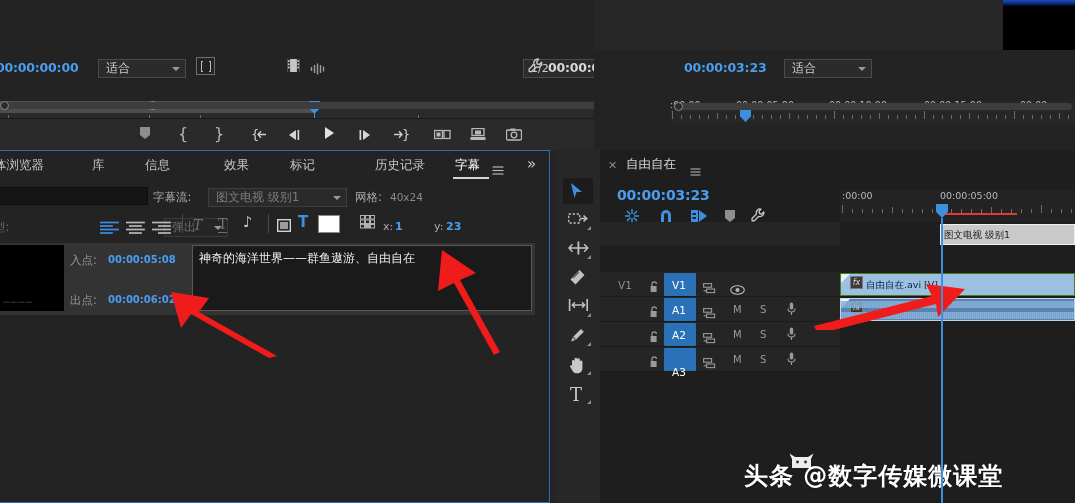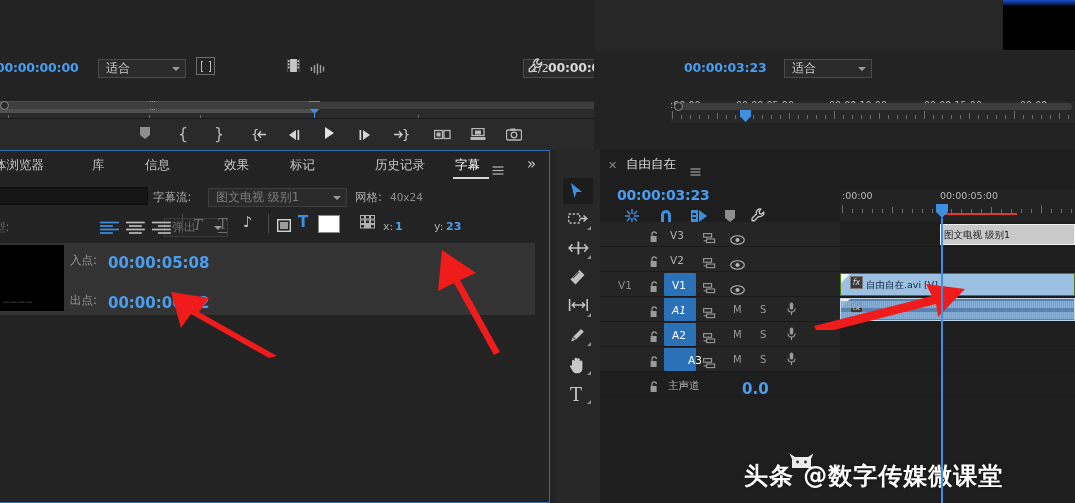--- a/index.html
+++ b/index.html
@@ -57,21 +57,21 @@
   #cap-panel { left:0; top:150px; width:550px; height:353px;
                background:#232323; border:1px solid #2f6fb5; border-left:none; }
   .tabrow { position:absolute; left:0; top:0; width:548px; height:28px; background:#232323; }
   .tab { position:absolute; top:6px; font-size:12.5px; color:#c4c4c4; white-space:nowrap; }
   .tab.active { color:#ffffff; }
   .tabunder { position:absolute; height:2px; background:#d6d6d6; top:26px; }
 
   .fieldbox { background:#151515; border:1px solid #0d0d0d; }
   .lbl { font-size:11.5px; color:#a9a9a9; white-space:nowrap; }
   .lbl-dim { font-size:11.5px; color:#6e6e6e; white-space:nowrap; }
-  .val-blue { font-size:15px; color:#4a9ef0; font-weight:600; white-space:nowrap; }
+  .val-blue { font-size:10px; color:#4a9ef0; font-weight:600; white-space:nowrap; }
   .val-dim { font-size:11px; color:#8c8c8c; white-space:nowrap; }
 
   
   #tools { left:556px; top:150px; width:44px; height:353px; background:#272727; }
   .tool { position:absolute; left:7px; width:30px; height:26px; }
   .tool.on { background:#1c1c1c; border-radius:2px; }
   .tool svg { position:absolute; left:5px; top:4px; }
   .tcorner { position:absolute; right:2px; bottom:3px; width:0; height:0;
      border-left:4px solid transparent; border-bottom:4px solid #8e8e8e; }
 
@@ -449,20 +449,23 @@
 
     
     <div class="abs" style="left:-2px;top:92px;width:537px;height:72px;background:#333333;">
       <div class="abs" style="left:2px;top:2px;width:64px;height:66px;background:#000000;">
         <div class="abs" style="left:3px;bottom:5px;color:#c7c7c7;font-size:7px;letter-spacing:0.5px;opacity:.55;">————</div>
       </div>
       <div class="abs lbl" style="left:72px;top:10px;color:#9b9b9b;">入点:</div>
       <div class="abs val-blue" style="left:110px;top:11px;">00:00:05:08</div>
       <div class="abs lbl" style="left:72px;top:50px;color:#9b9b9b;">出点:</div>
       <div class="abs val-blue" style="left:110px;top:51px;">00:00:06:02</div>
+      <div class="abs" style="left:194px;top:2px;width:340px;height:66px;background:#1a1a1a;border:1px solid #5a5a5a;">
+        <div class="abs" style="left:6px;top:4px;color:#ededed;font-size:12px;white-space:nowrap;">神奇的海洋世界——群鱼遨游、自由自在</div>
+      </div>
     </div>
   </div>
 
   <div class="abs" id="tools">
     <div class="tool on" style="top:28px;">
       <svg width="19" height="19" viewBox="0 0 19 19">
           <path d="M3 1l11 9h-5.5l-2 6z" fill="#3f8fe0"></path>
         </svg>
     </div>
     <div class="tool" style="top:57px;">
@@ -594,78 +597,27 @@
           <div class="tick" style="left:221px;height:4px;"></div>
         <div class="tick" style="left:231px;height:4px;"></div>
       </div>
       <div class="abs" style="left:101px;top:23px;width:76px;height:2px;background:#e03a2f;"></div>
       <div class="phead" style="left:96px;top:14px;width:12px;height:14px;"></div>
     </div>
 
     <div class="abs" style="left:341px;top:68px;width:1.5px;height:400px;background:#3f8fe0;z-index:40;"></div>
 
     <div class="trow" style="top:72px;height:25px;">
-      <div class="thead">
-        <div class="abs" style="left:50px;top:6px;">
-          <svg width="9" height="12" viewBox="0 0 9 12">
-              <path d="M2 5V3a2.2 2.2 0 0 1 4.4 0" fill="none" stroke="#9a9a9a" stroke-width="1.2"></path>
-              <rect x="0.6" y="5" width="6" height="6" fill="#9a9a9a"></rect>
-            </svg>
-        </div>
-        <div class="tname" style="left:70px;top:7px;">V3</div>
-        <div class="abs" style="left:103px;top:7px;">
-          <svg width="13" height="11" viewBox="0 0 13 11">
-              <g fill="none" stroke="#9a9a9a" stroke-width="1.1">
-            <rect x="0.6" y="0.6" width="8" height="3.6"></rect>
-                <rect x="3.6" y="6" width="8" height="3.6"></rect>
-            <line x1="0.6" y1="7.8" x2="3.6" y2="7.8"></line>
-              </g>
-            </svg>
-        </div>
-        <div class="abs" style="left:130px;top:8px;">
-          <svg width="15" height="10" viewBox="0 0 15 10">
-              <ellipse cx="7.5" cy="5" rx="6.8" ry="4.2" fill="none" stroke="#b5b5b5" stroke-width="1.1"></ellipse>
-              <circle cx="7.5" cy="5" r="2.1" fill="#b5b5b5"></circle>
-            </svg>
-        </div>
-      </div>
       <div class="tlane">
         <div class="clip-v" style="left:100px;top:2px;width:135px;height:21px;">
           <span style="position:absolute;left:3px;top:4px;">图文电视 级别1</span>
         </div>
       </div>
     </div>
 
-    <div class="trow" style="top:97px;height:25px;">
-      <div class="thead">
-        <div class="abs" style="left:50px;top:6px;">
-          <svg width="9" height="12" viewBox="0 0 9 12">
-              <path d="M2 5V3a2.2 2.2 0 0 1 4.4 0" fill="none" stroke="#9a9a9a" stroke-width="1.2"></path>
-              <rect x="0.6" y="5" width="6" height="6" fill="#9a9a9a"></rect>
-            </svg>
-        </div>
-        <div class="tname" style="left:70px;top:7px;">V2</div>
-        <div class="abs" style="left:103px;top:7px;">
-          <svg width="13" height="11" viewBox="0 0 13 11">
-              <g fill="none" stroke="#9a9a9a" stroke-width="1.1">
-            <rect x="0.6" y="0.6" width="8" height="3.6"></rect>
-                <rect x="3.6" y="6" width="8" height="3.6"></rect>
-            <line x1="0.6" y1="7.8" x2="3.6" y2="7.8"></line>
-              </g>
-            </svg>
-        </div>
-        <div class="abs" style="left:130px;top:8px;">
-          <svg width="15" height="10" viewBox="0 0 15 10">
-              <ellipse cx="7.5" cy="5" rx="6.8" ry="4.2" fill="none" stroke="#b5b5b5" stroke-width="1.1"></ellipse>
-              <circle cx="7.5" cy="5" r="2.1" fill="#b5b5b5"></circle>
-            </svg>
-        </div>
-      </div>
-      <div class="tlane"></div>
-    </div>
 
     <div class="trow" style="top:122px;height:25px;">
       <div class="thead">
         <div class="tname" style="left:18px;top:7px;color:#8e8e8e;">V1</div>
         <div class="abs" style="left:50px;top:6px;">
           <svg width="9" height="12" viewBox="0 0 9 12">
               <path d="M2 5V3a2.2 2.2 0 0 1 4.4 0" fill="none" stroke="#9a9a9a" stroke-width="1.2"></path>
               <rect x="0.6" y="5" width="6" height="6" fill="#9a9a9a"></rect>
             </svg>
         </div>
@@ -700,21 +652,21 @@
 
     <div class="trow" style="top:147px;height:25px;">
       <div class="thead">
         <div class="abs" style="left:50px;top:6px;">
           <svg width="9" height="12" viewBox="0 0 9 12">
               <path d="M2 5V3a2.2 2.2 0 0 1 4.4 0" fill="none" stroke="#9a9a9a" stroke-width="1.2"></path>
               <rect x="0.6" y="5" width="6" height="6" fill="#9a9a9a"></rect>
             </svg>
         </div>
         <div class="tsel" style="left:64px;top:1px;width:32px;height:23px;"></div>
-        <div class="tname" style="left:72px;top:7px;color:#ffffff;z-index:2;font-style:italic;">A1</div>
+        <div class="tname" style="left:72px;top:7px;color:#ffffff;z-index:2;">A1</div>
         <div class="abs" style="left:103px;top:7px;">
           <svg width="13" height="11" viewBox="0 0 13 11">
               <g fill="none" stroke="#9a9a9a" stroke-width="1.1">
             <rect x="0.6" y="0.6" width="8" height="3.6"></rect>
                 <rect x="3.6" y="6" width="8" height="3.6"></rect>
             <line x1="0.6" y1="7.8" x2="3.6" y2="7.8"></line>
               </g>
             </svg>
         </div>
         <div class="tbtn" style="left:133px;top:7px;">M</div>
@@ -773,21 +725,21 @@
 
     <div class="trow" style="top:197px;height:25px;">
       <div class="thead">
         <div class="abs" style="left:50px;top:6px;">
           <svg width="9" height="12" viewBox="0 0 9 12">
               <path d="M2 5V3a2.2 2.2 0 0 1 4.4 0" fill="none" stroke="#9a9a9a" stroke-width="1.2"></path>
               <rect x="0.6" y="5" width="6" height="6" fill="#9a9a9a"></rect>
             </svg>
         </div>
         <div class="tsel" style="left:64px;top:1px;width:32px;height:23px;"></div>
-        <div class="tname" style="left:72px;top:7px;color:#ffffff;z-index:2;margin-left:16px;">A3</div>
+        <div class="tname" style="left:72px;top:19px;color:#ffffff;z-index:2;">A3</div>
         <div class="abs" style="left:103px;top:7px;">
           <svg width="13" height="11" viewBox="0 0 13 11">
               <g fill="none" stroke="#9a9a9a" stroke-width="1.1">
             <rect x="0.6" y="0.6" width="8" height="3.6"></rect>
                 <rect x="3.6" y="6" width="8" height="3.6"></rect>
             <line x1="0.6" y1="7.8" x2="3.6" y2="7.8"></line>
               </g>
             </svg>
         </div>
         <div class="tbtn" style="left:133px;top:7px;">M</div>
@@ -797,30 +749,20 @@
               <rect x="2.8" y="0.6" width="3.4" height="7" rx="1.7" fill="#9a9a9a"></rect>
           <path d="M1 6.5a3.5 3.5 0 0 0 7 0" fill="none" stroke="#9a9a9a" stroke-width="1.1"></path>
           <line x1="4.5" y1="10" x2="4.5" y2="13" stroke="#9a9a9a" stroke-width="1.1"></line>
             </svg>
         </div>
       </div>
       <div class="tlane"></div>
     </div>
 
     <div class="trow" style="top:222px;height:25px;background:#1e1e1e;">
-      <div class="thead" style="background:#1e1e1e;">
-        <div class="abs" style="left:50px;top:6px;">
-          <svg width="9" height="12" viewBox="0 0 9 12">
-              <path d="M2 5V3a2.2 2.2 0 0 1 4.4 0" fill="none" stroke="#9a9a9a" stroke-width="1.2"></path>
-              <rect x="0.6" y="5" width="6" height="6" fill="#9a9a9a"></rect>
-            </svg>
-        </div>
-        <div class="tname" style="left:68px;top:7px;">主声道</div>
-        <div class="abs val-blue" style="left:142px;top:8px;">0.0</div>
-      </div>
       <div class="tlane" style="background:#1e1e1e;"></div>
     </div>
   </div>
 
   <svg class="arrow" style="left:165px;top:290px;width:115px;height:70px;" viewBox="0 0 115 70">
     <path d="M112 66 L34 22 L44 8 L6 2 L16 38 L26 24 L104 68 Z" fill="#f01b1b"></path>
   </svg>
 
   <svg class="arrow" style="left:420px;top:248px;width:90px;height:110px;" viewBox="0 0 90 110">
     <path d="M74 107 L34 35 L18 43 L22 2 L56 25 L40 32 L80 104 Z" fill="#f01b1b"></path>

